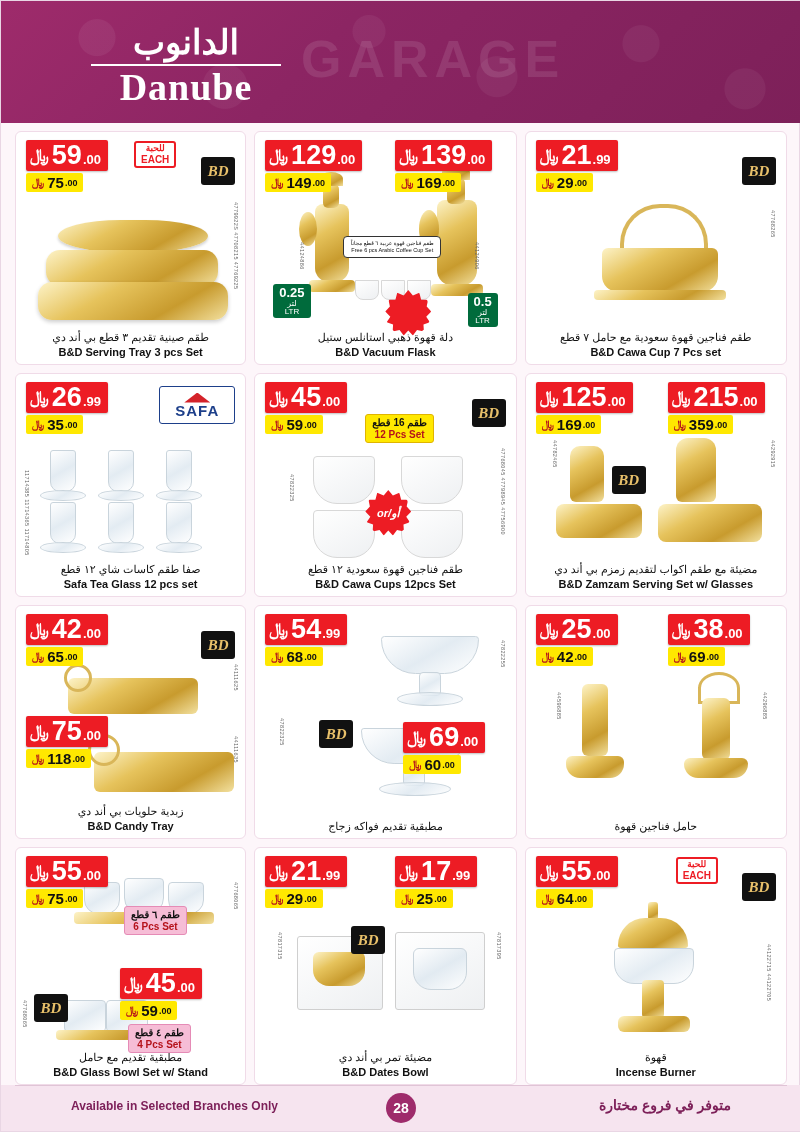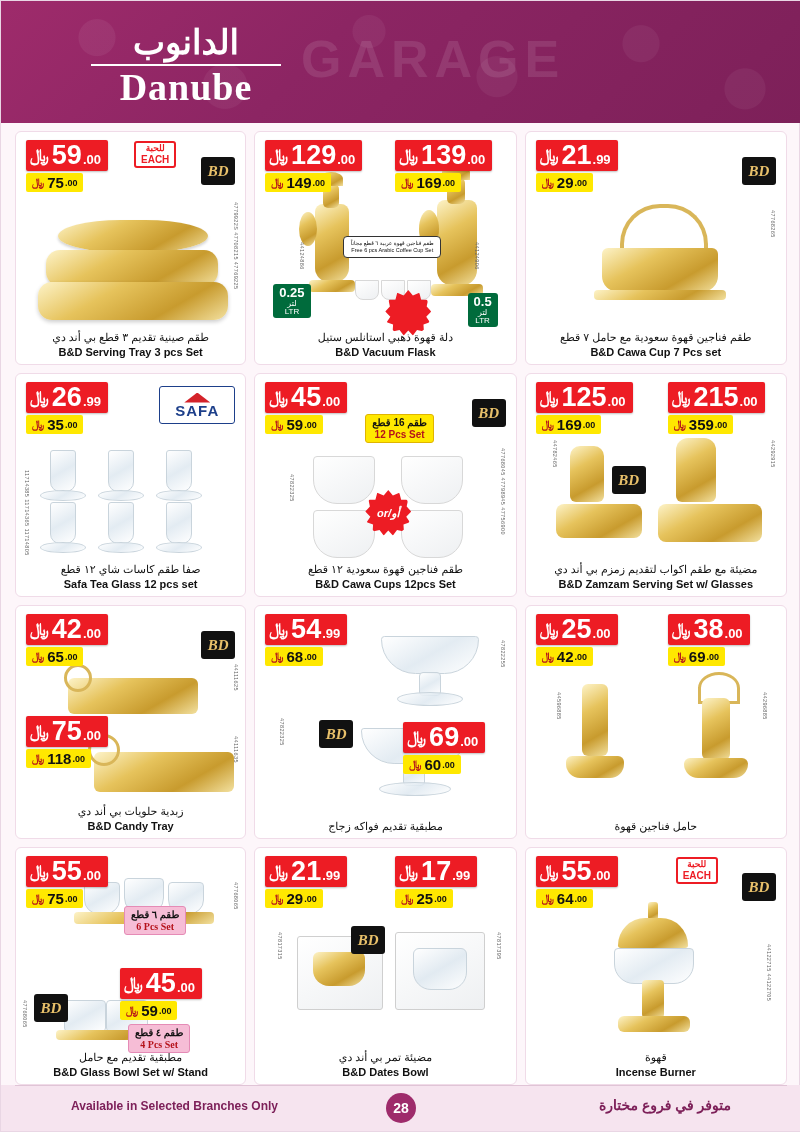--- a/index.html
+++ b/index.html
@@ -60,21 +60,21 @@
      color:#e8c06a;font-family:"Liberation Serif",serif;font-size:15px;font-weight:bold;
      display:flex;align-items:center;justify-content:center;font-style:italic;margin-top:16px;}
   .safa{position:absolute;z-index:7;background:#fff;border:1px solid #1d3f8a;border-radius:3px;
      width:74px;height:36px;display:flex;flex-direction:column;align-items:center;justify-content:center;}
   .safa .roof{width:26px;height:10px;background:#d4232a;clip-path:polygon(50% 0,100% 100%,0 100%);}
   .safa .tx{font-size:15px;font-weight:bold;color:#1d3f8a;letter-spacing:1px;line-height:1;}
   .setbadge{position:absolute;z-index:7;background:#ffe800;border:1px solid #e0b400;border-radius:3px;
      padding:2px 6px;text-align:center;line-height:1.15;}
   .setbadge .a{font-size:10px;font-weight:bold;color:#111;}
   .setbadge .b{font-size:10px;font-weight:bold;color:#b5121b;}
-  .setbadge.pink{background:#f6bdd6;border-color:#e58bb6;font-family:Liberation Serif, serif;}
+  .setbadge.pink{background:#f6bdd6;border-color:#e58bb6;}
   .ltr{position:absolute;z-index:7;background:#006b3c;color:#fff;border-radius:3px;padding:2px 6px;
      text-align:center;line-height:1.05;}
   .ltr .v{font-size:13px;font-weight:bold;}
   .ltr .u{font-size:8px;}
   .starburst{position:absolute;z-index:7;width:46px;height:46px;background:#ed1c24;color:#fff;
      border-radius:50%;display:flex;align-items:center;justify-content:center;font-size:11px;font-weight:bold;
      clip-path:polygon(50% 0%,60% 12%,74% 6%,78% 21%,93% 21%,90% 36%,100% 47%,89% 58%,97% 70%,83% 75%,84% 90%,69% 87%,60% 99%,50% 88%,40% 99%,31% 87%,16% 90%,17% 75%,3% 70%,11% 58%,0 47%,10% 36%,7% 21%,22% 21%,26% 6%,40% 12%);}
   .callout{position:absolute;z-index:7;background:#fff;border:1px solid #333;border-radius:4px;
      padding:3px 5px;font-size:5.5px;line-height:1.25;text-align:center;width:86px;color:#111;}
 

